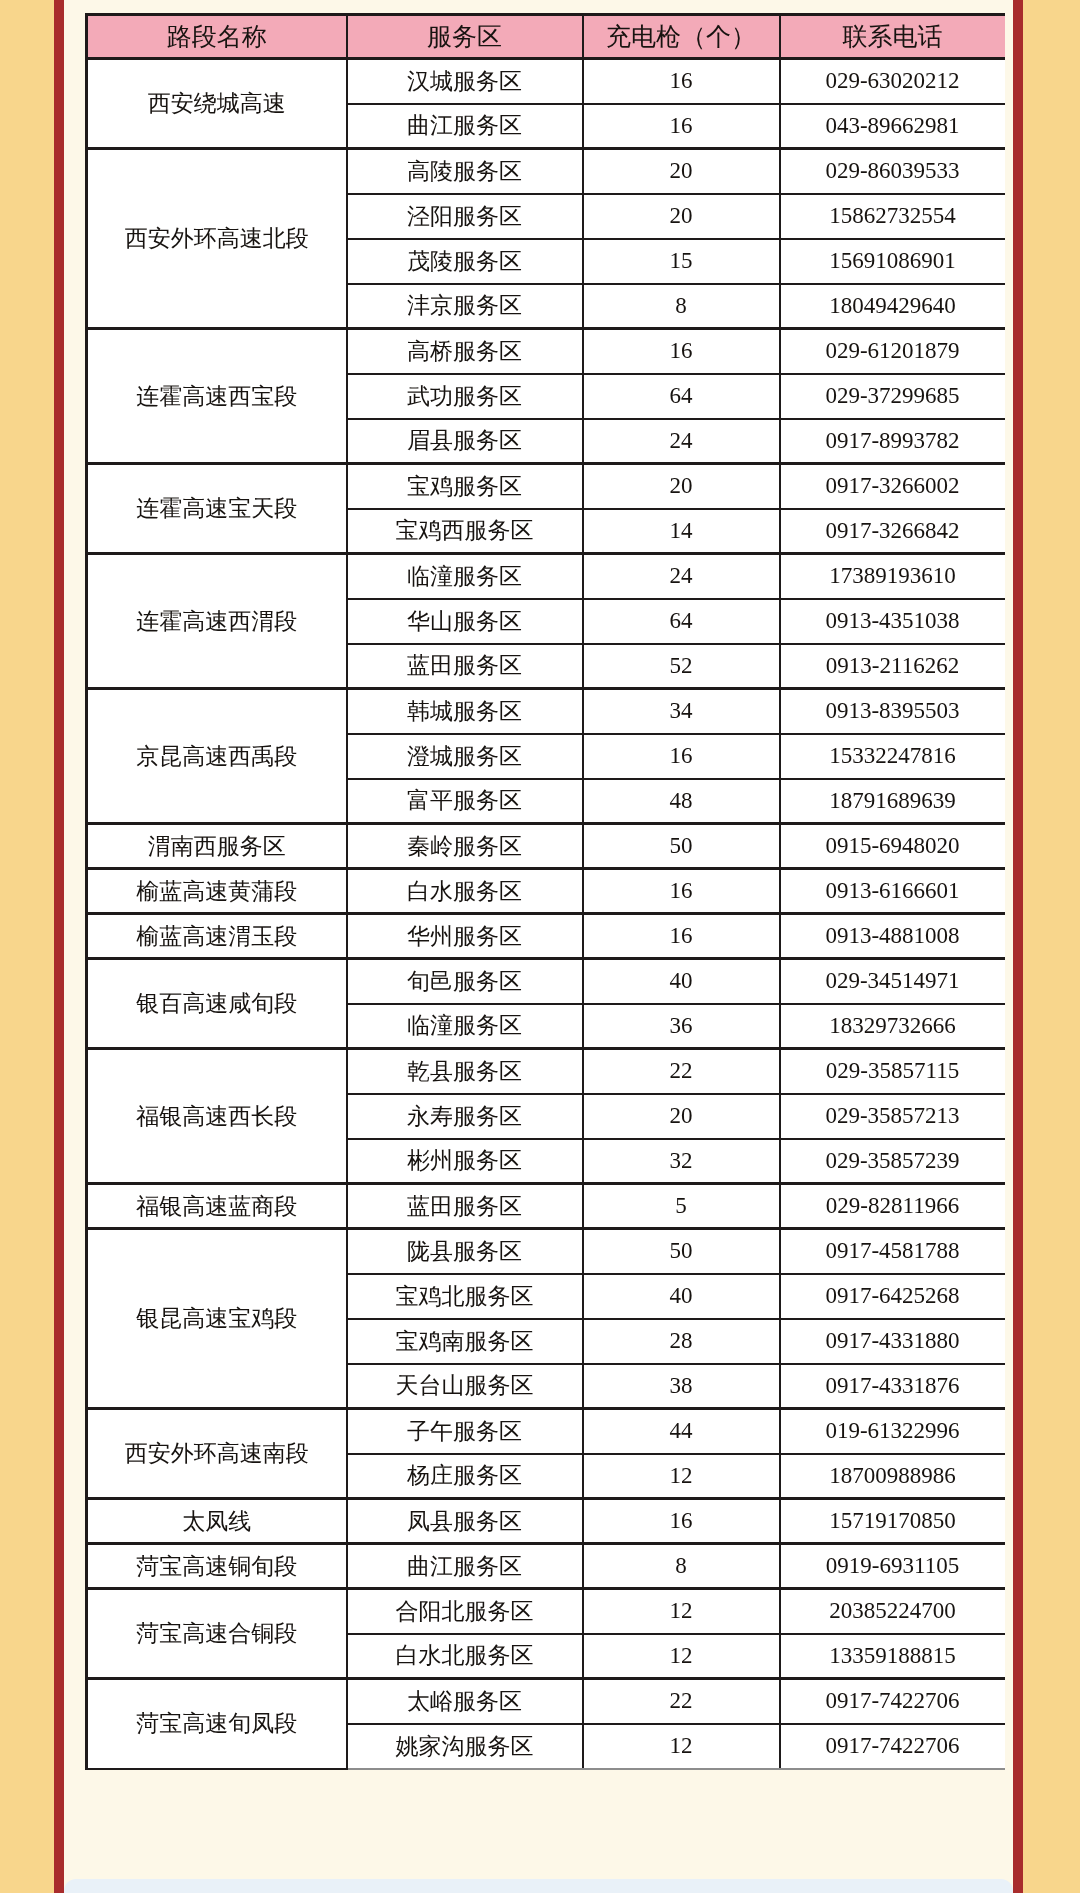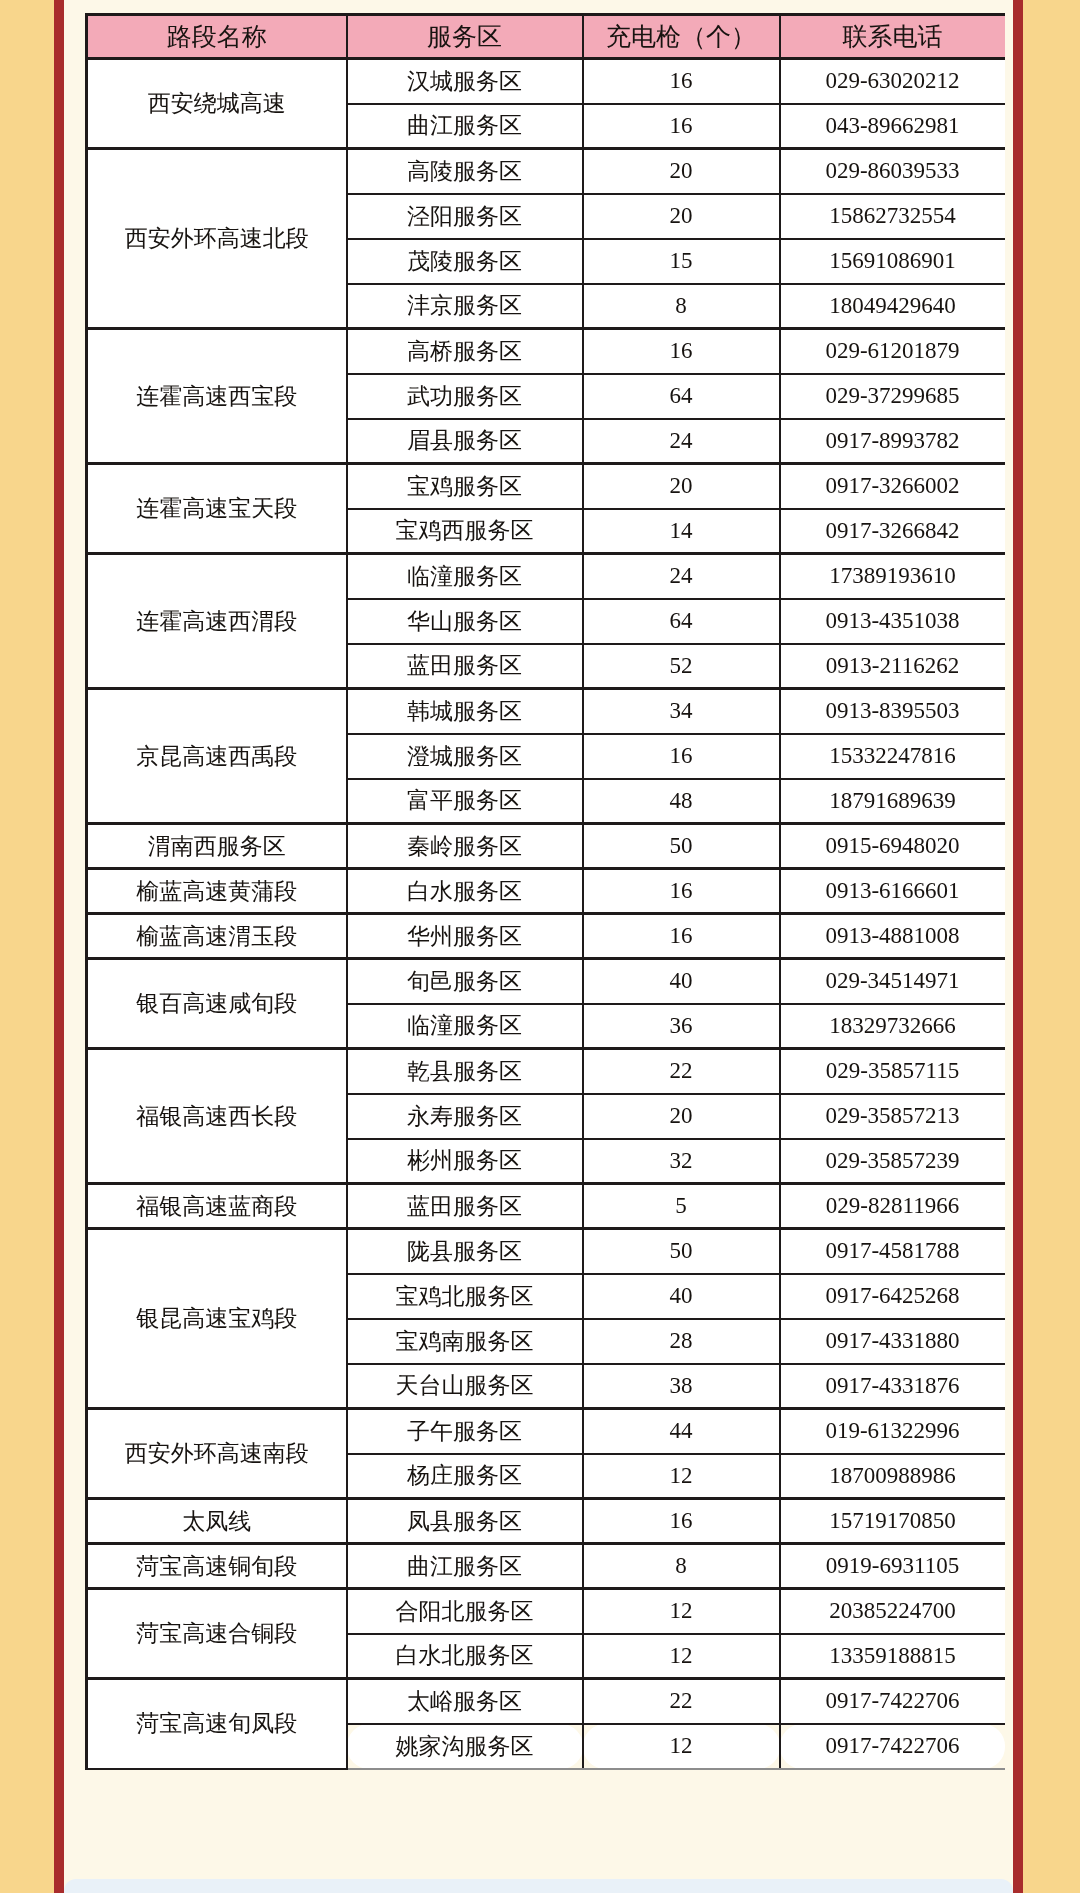--- a/index.html
+++ b/index.html
@@ -56,21 +56,21 @@
     border-bottom-width:3px;
     margin-top:32px;
   }
   td{
     background:#ffffff;
     font-size:23px;
     height:45px;
   }
   th:last-child,td:last-child{border-right:none;}
   tr.group-start td{border-top-width:3px;}
-  tbody tr:last-child td{border-bottom:2px solid var(--line-gray);border-radius:22px;}
+  tbody tr:last-child td{border-bottom:2px solid var(--line-gray);}
   .next-section{
     position:absolute;left:0;bottom:0;
     width:949px;height:14px;
     background:var(--next-blue);
     border-radius:12px 12px 0 0;
   }
 </style>
 </head>
 <body>
 

